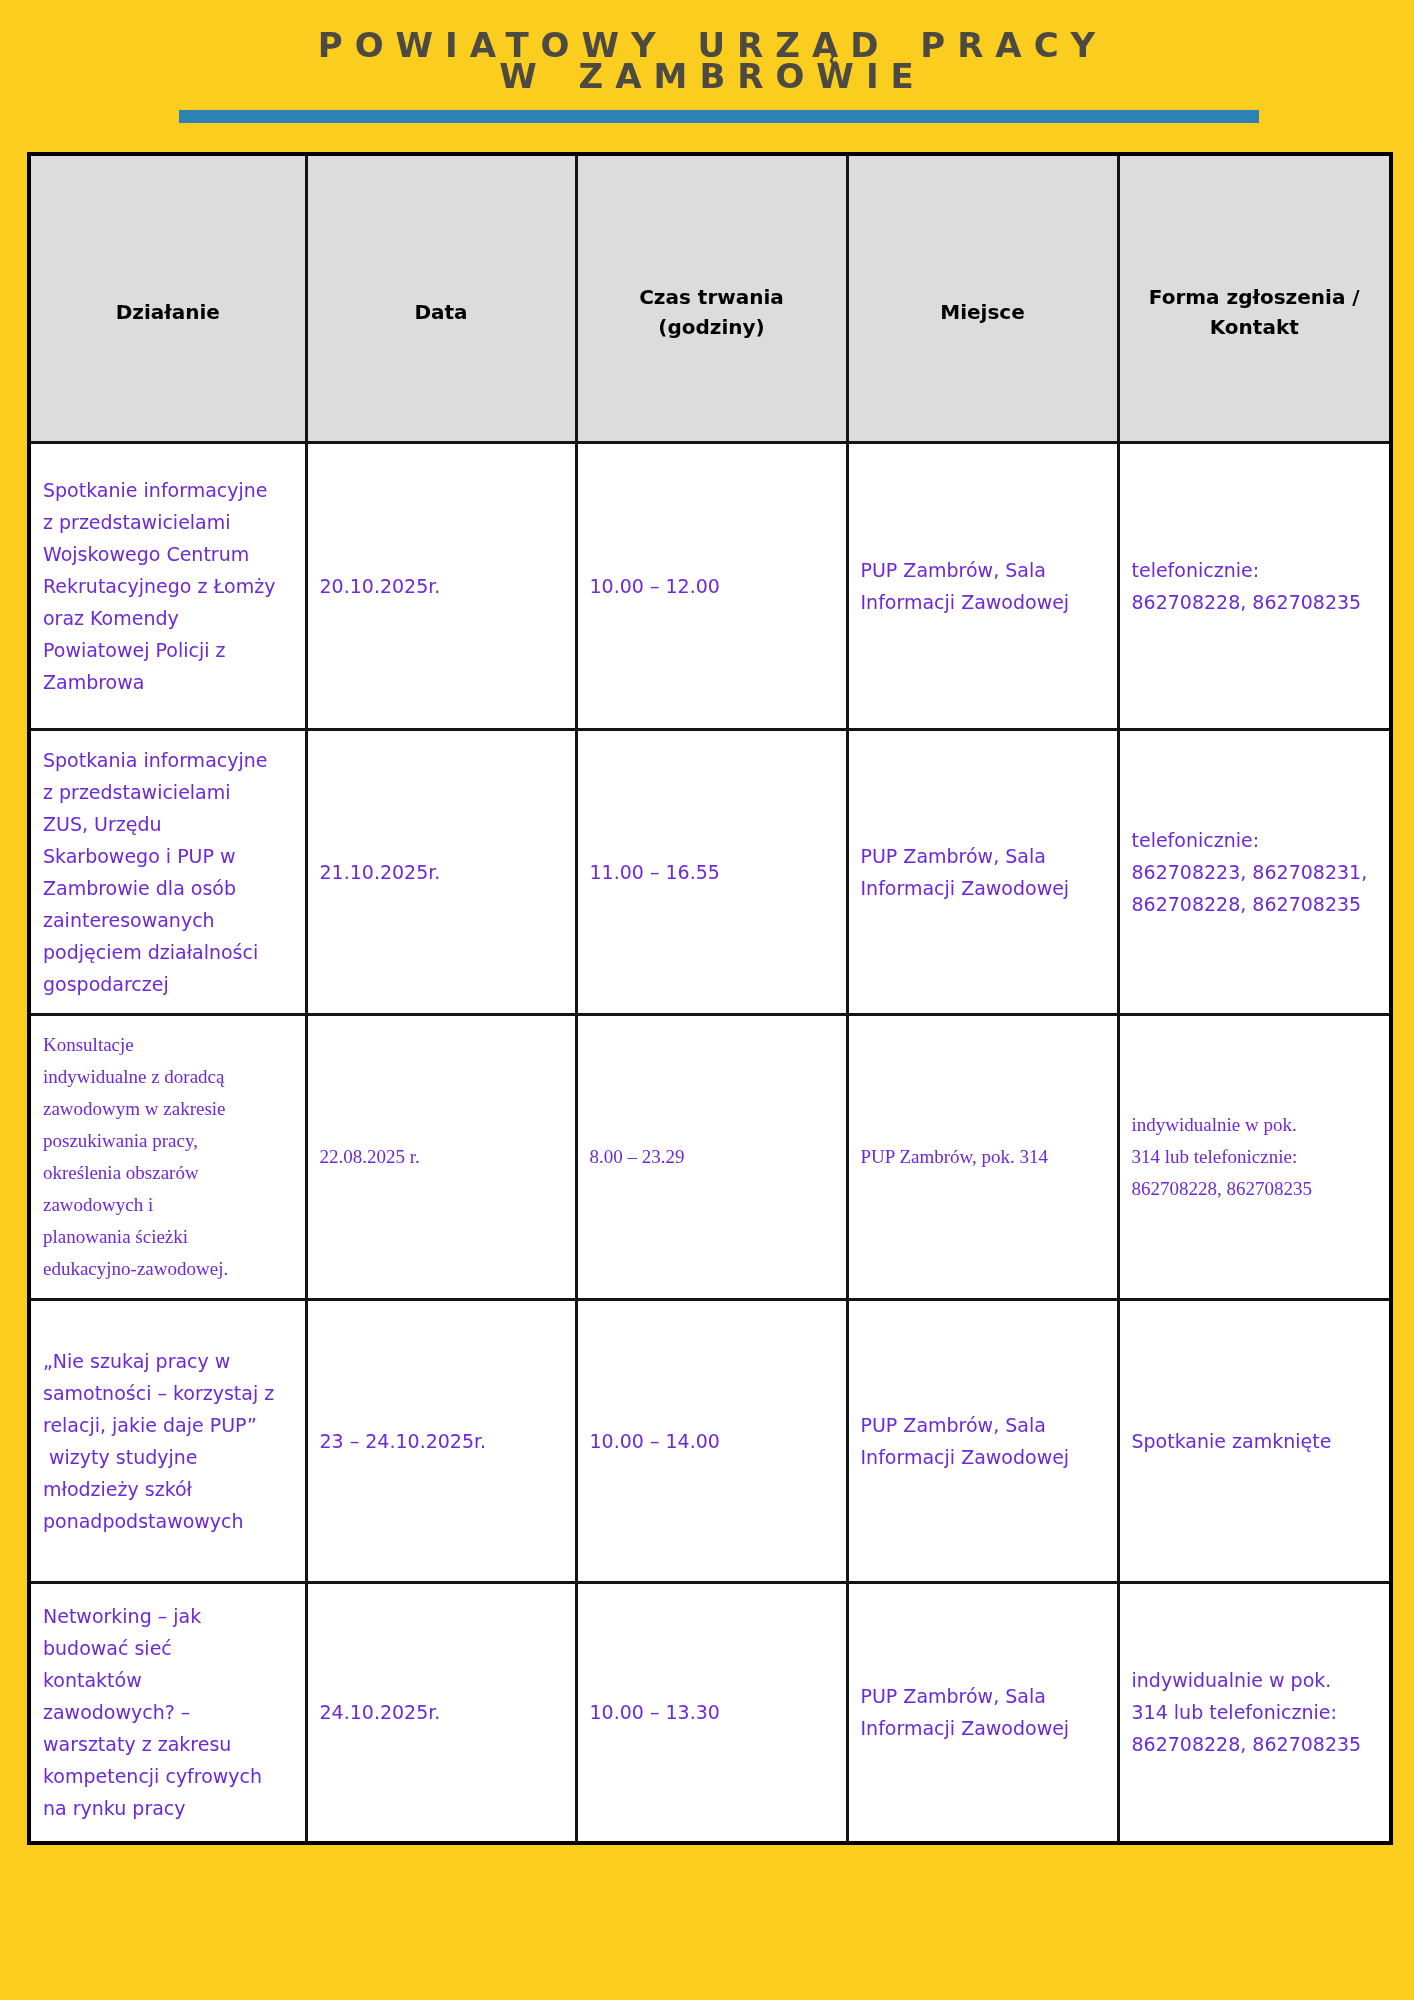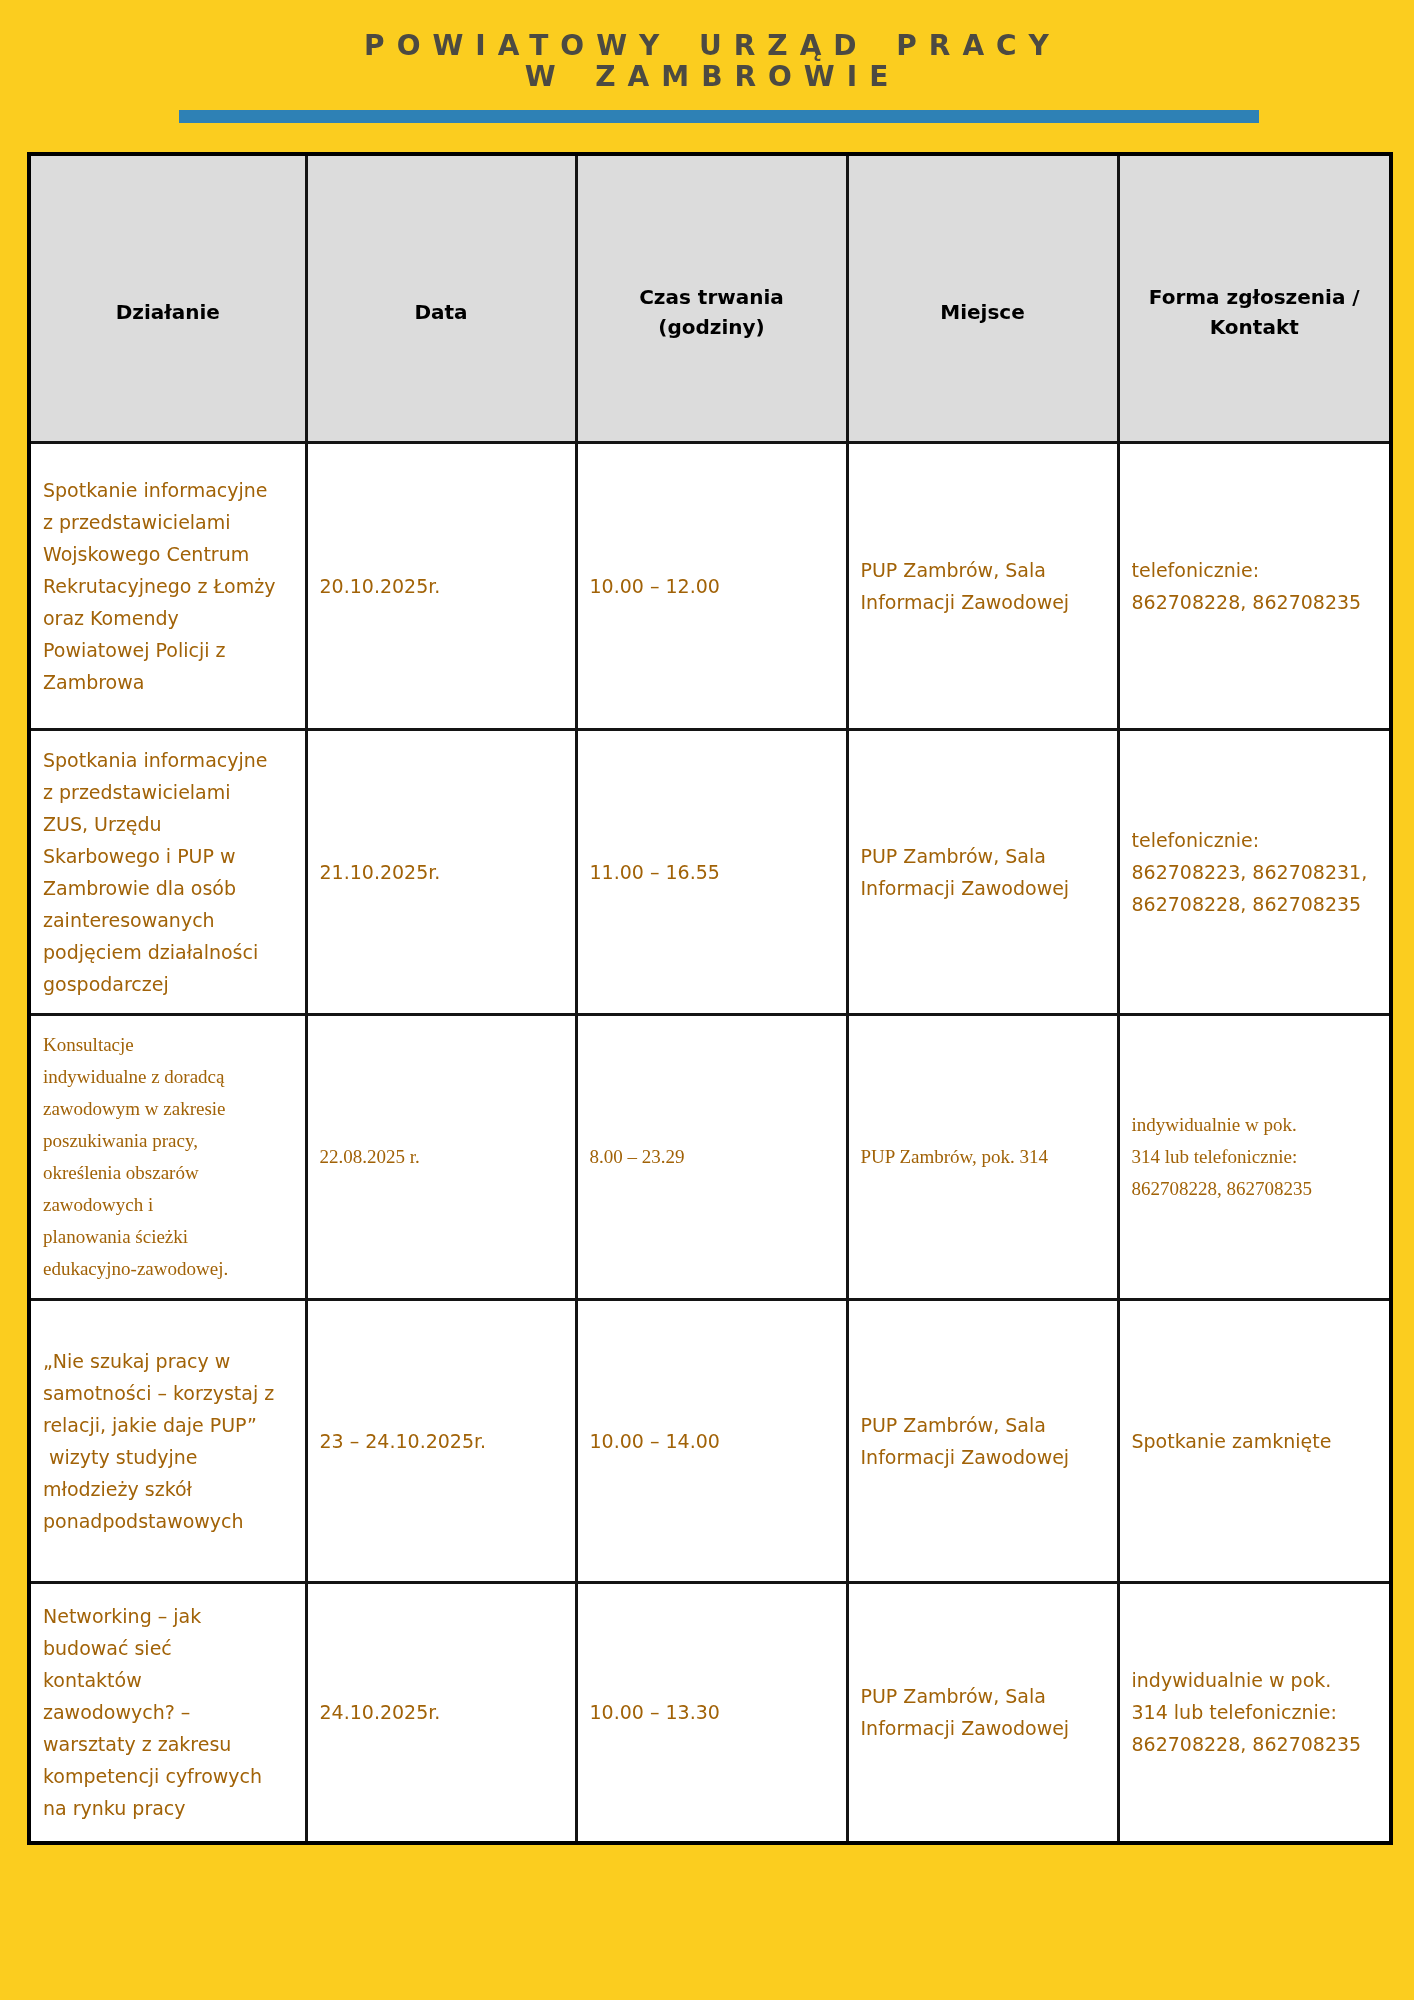--- a/index.html
+++ b/index.html
@@ -7,21 +7,21 @@
     width:1414px; height:2000px;
     background:#FBCD1F;
     font-family:"DejaVu Sans","Liberation Sans",sans-serif;
     position:relative;
   }
   .letterhead {
     padding-top:30px;
     text-align:center;
     color:#4C4A42;
     font-weight:bold;
-    font-size:28px;
+    font-size:34px;
     line-height:31px;
     letter-spacing:12px;
     word-spacing:6px;
     padding-left:11px;
   }
   .divider {
     height:13px;
     width:1080px;
     margin:18px 0 0 179px;
     background:#2E81B5;
@@ -42,21 +42,21 @@
     color:#000;
     font-size:20px;
     font-weight:bold;
     text-align:center;
     vertical-align:middle;
     padding:44px 10px 16px 10px;
     line-height:30px;
   }
   table.schedule td {
     background:#FFFFFF;
-    color:#a16207;
+    color:#6d28d9;
     font-size:19px;
     font-weight:normal;
     text-align:left;
     vertical-align:middle;
     line-height:32px;
     padding:10px 8px 10px 12px;
   }
   thead tr        { height:288px; }
   tbody tr:nth-child(1) { height:287px; }
   tbody tr:nth-child(2) { height:285px; }

